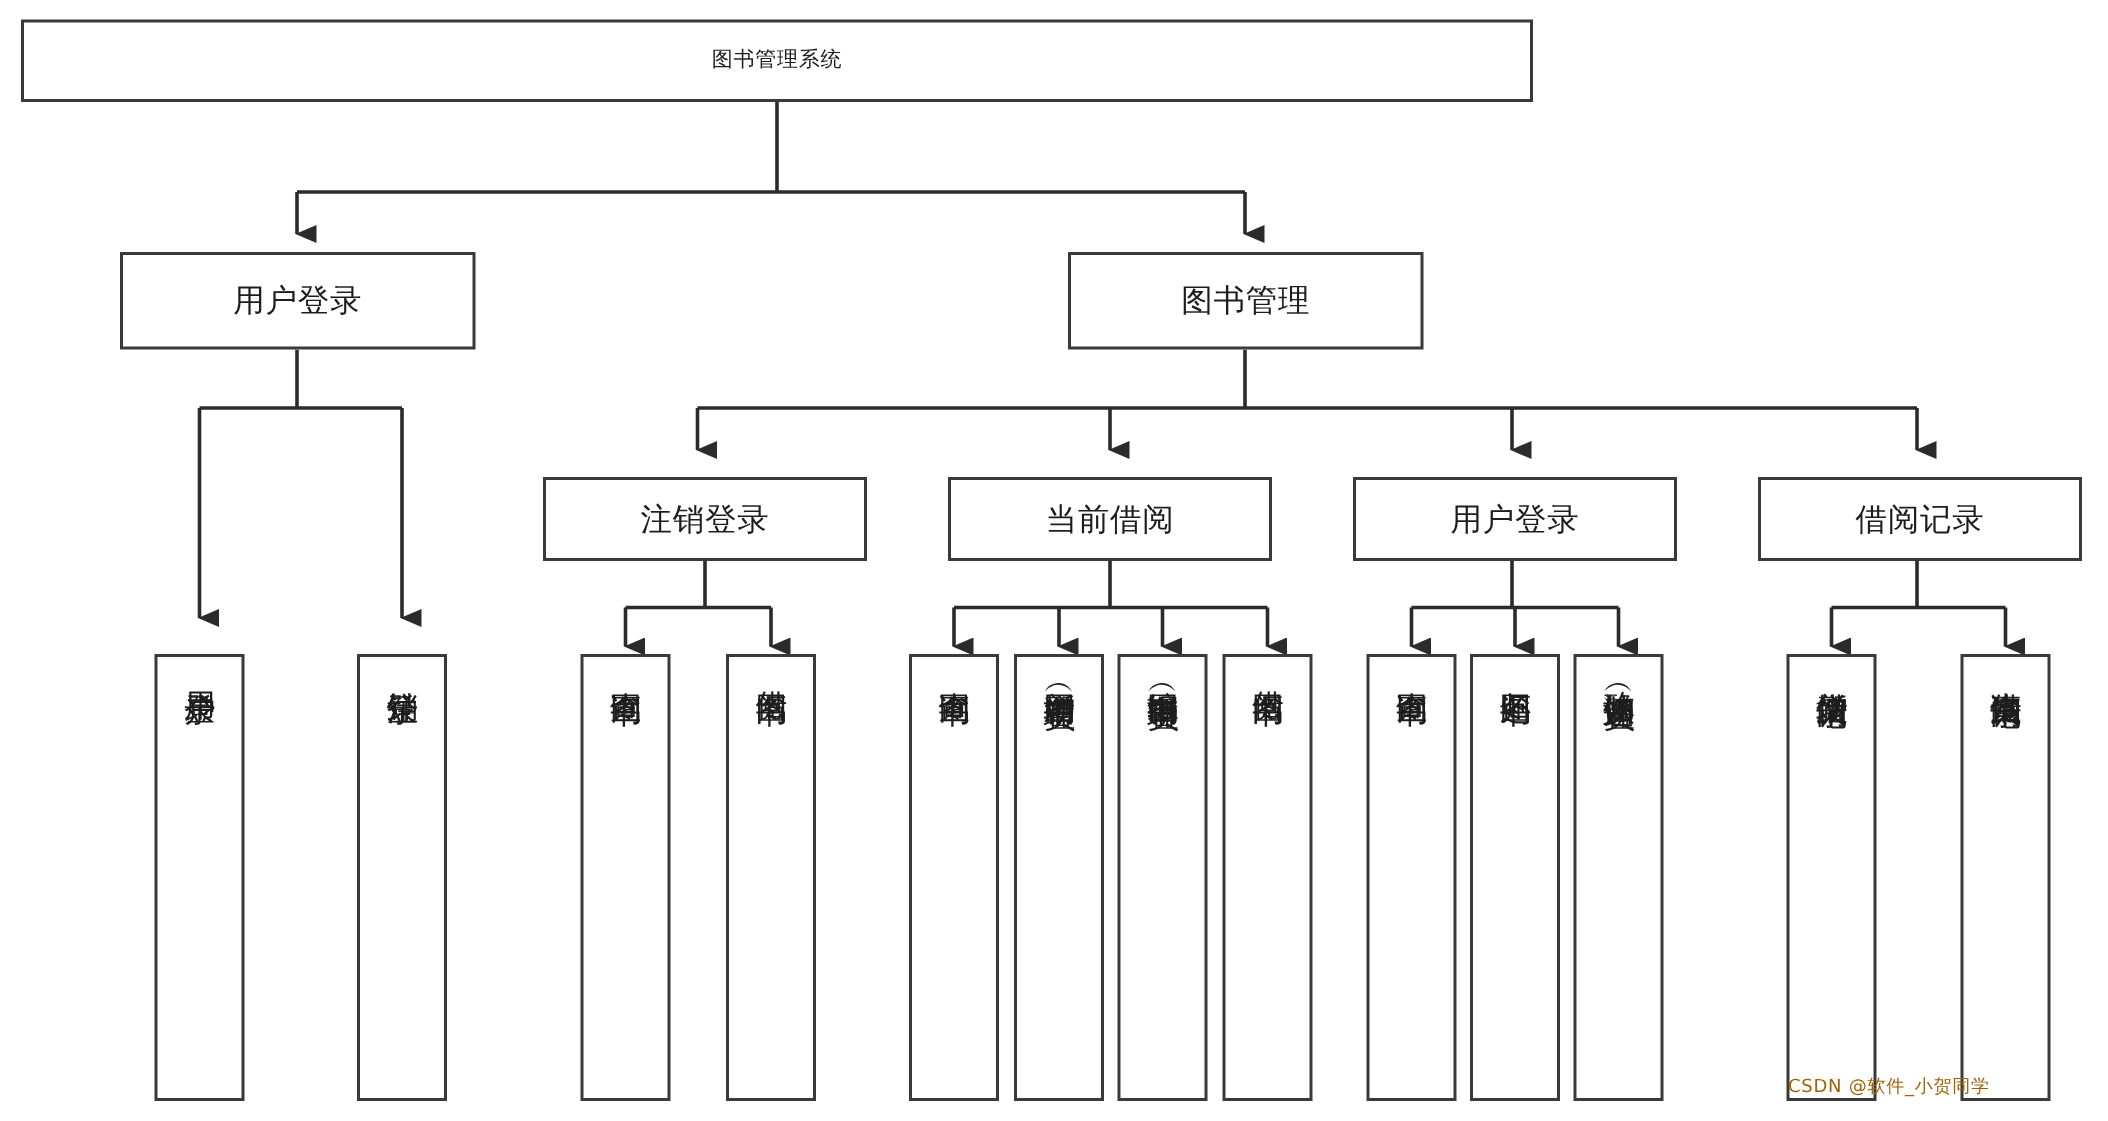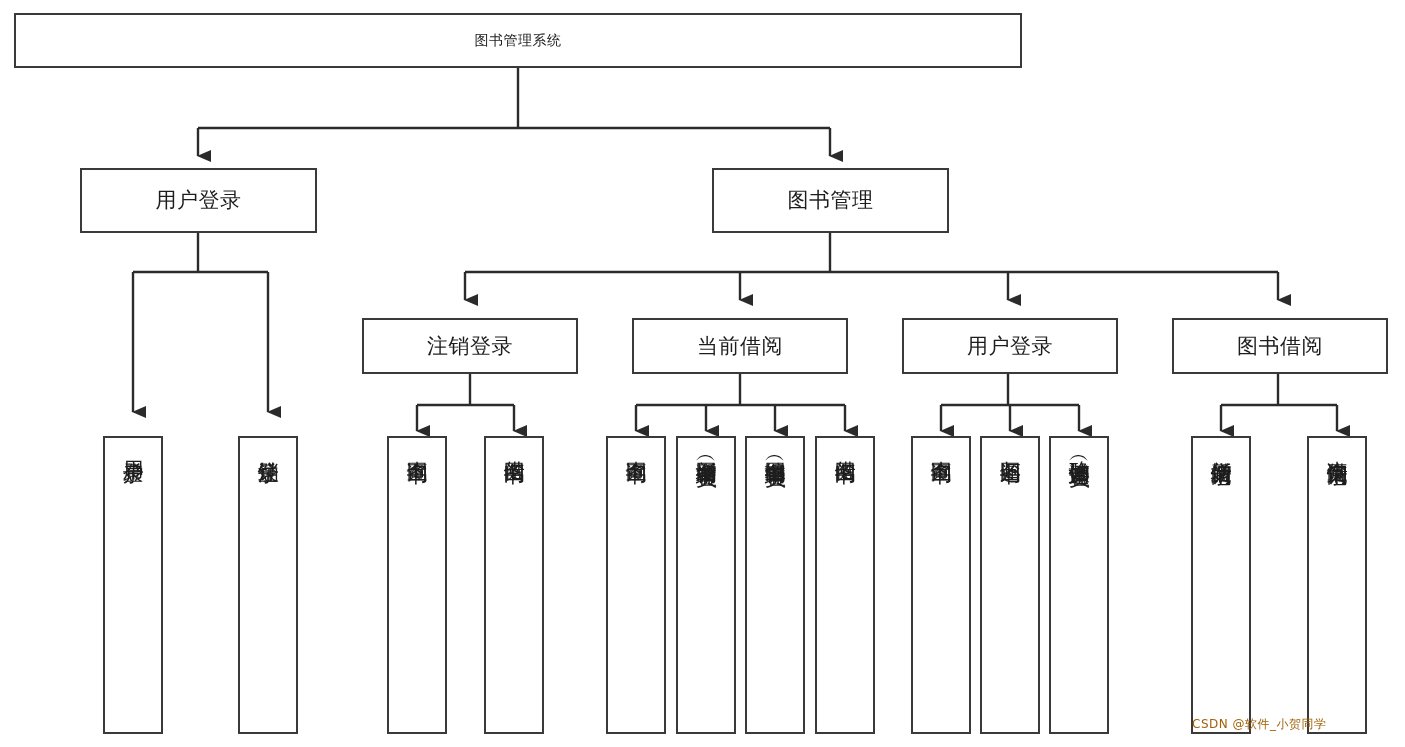--- a/index.html
+++ b/index.html
@@ -143,21 +143,21 @@
 
   <div class="node horiz" style="left:632px; top:318px; width:216px; height:56px;">
     <span class="label">当前借阅</span>
   </div>
 
   <div class="node horiz" style="left:902px; top:318px; width:216px; height:56px;">
     <span class="label">用户登录</span>
   </div>
 
   <div class="node horiz" style="left:1172px; top:318px; width:216px; height:56px;">
-    <span class="label">图书借阅</span>
+    <span class="label">借阅记录</span>
   </div>
 
   <div class="node vert" style="left:103px; top:436px; width:60px; height:298px;">
     <span class="label">用户登录</span>
   </div>
   <div class="node vert" style="left:238px; top:436px; width:60px; height:298px;">
     <span class="label">注销登录</span>
   </div>
 
   <div class="node vert" style="left:387px; top:436px; width:60px; height:298px;">

